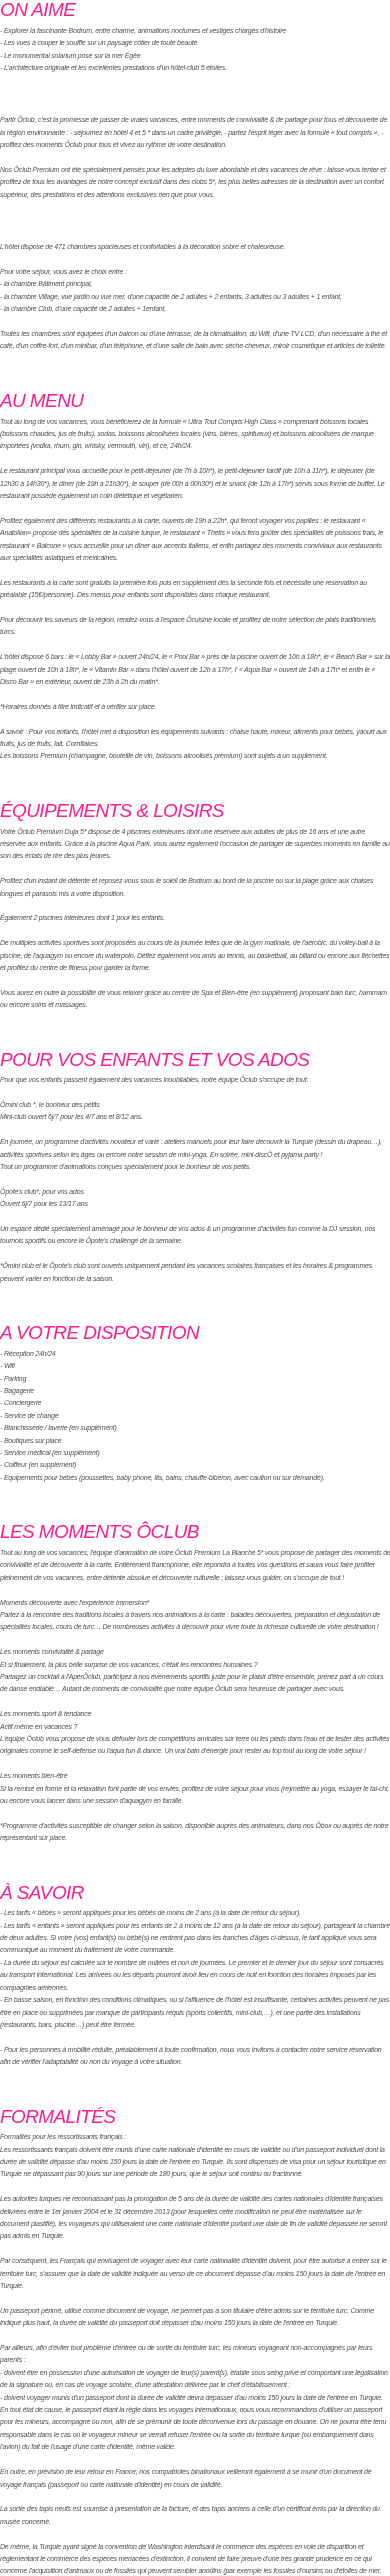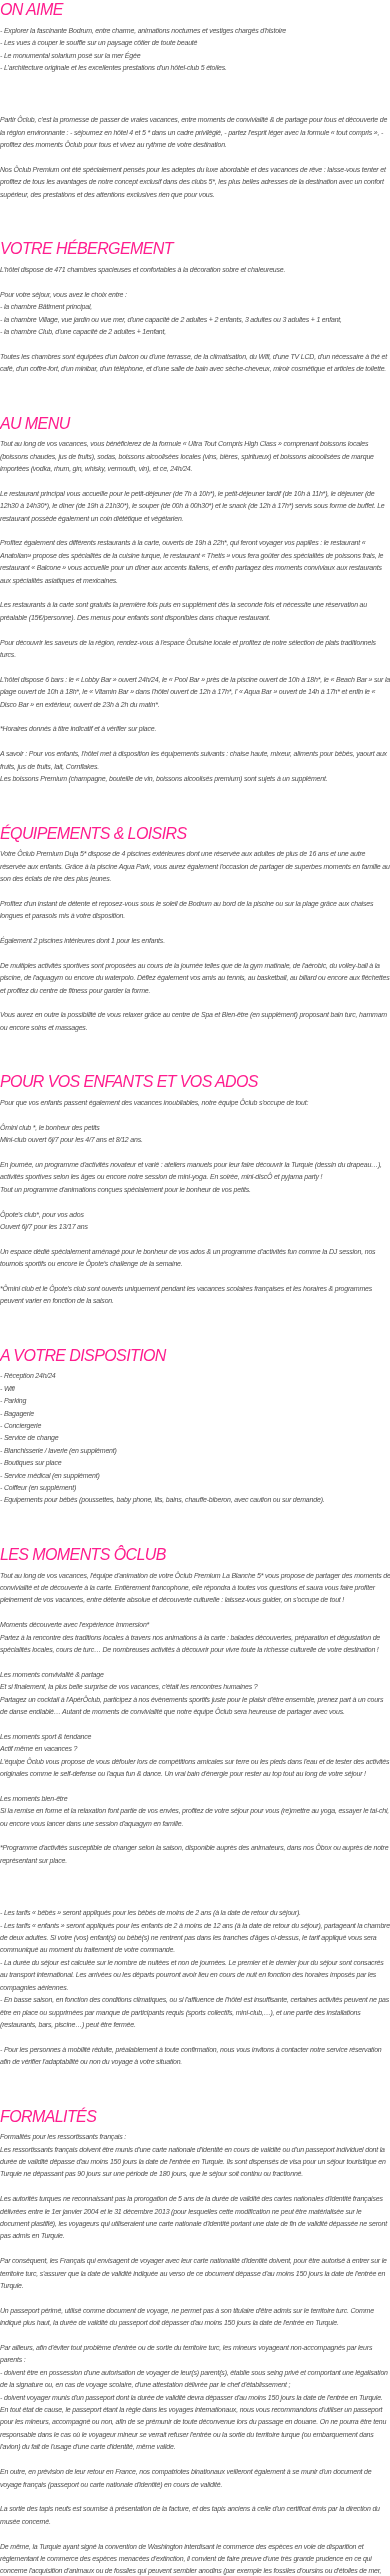--- a/index.html
+++ b/index.html
@@ -10,21 +10,21 @@
     overflow-x: hidden;
   }
   .page { width: 391px; padding: 2.1px 0 20.6px 0; }
   .section { margin-bottom: 40px; }
   .section:last-child { margin-bottom: 15.5px; }
   .section-title {
     font-family: "Liberation Sans", "DejaVu Sans", sans-serif;
     font-style: italic;
     font-weight: normal;
     color: #ff1d8e;
-    font-size: 16px;
+    font-size: 19px;
     letter-spacing: -0.6px;
     text-transform: uppercase;
     margin: 0 0 6.2px 0;
     line-height: 16.5px;
     white-space: nowrap;
   }
   .para {
     font-style: italic;
     font-size: 7px;
     line-height: 12.4px;
@@ -50,21 +50,20 @@
     </section>
     <section class="section">
       <div class="para">
         <span class="line">Partir Ôclub, c'est la promesse de passer de vraies vacances, entre moments de convivialité &amp; de partage pour tous et découverte de la région environnante : - séjournez en hôtel 4 et 5 * dans un cadre privilégié, - partez l'esprit léger avec la formule « tout compris », - profitez des moments Ôclub pour tous et vivez au rythme de votre destination.</span>
       </div>
       <div class="para">
         <span class="line">Nos Ôclub Premium ont été spécialement pensés pour les adeptes du luxe abordable et des vacances de rêve : laisse-vous tenter et profitez de tous les avantages de notre concept exclusif dans des clubs 5*, les plus belles adresses de la destination avec un confort supérieur, des prestations et des attentions exclusives rien que pour vous.</span>
       </div>
     </section>
     <section class="section">
-      <h2 class="section-title">VOTRE HÉBERGEMENT</h2>
       <div class="para">
         <span class="line">L'hôtel dispose de 471 chambres spacieuses et confortables à la décoration sobre et chaleureuse.</span>
       </div>
       <div class="para">
         <span class="line">Pour votre séjour, vous avez le choix entre :</span>
         <span class="line">- la chambre Bâtiment principal,</span>
         <span class="line">- la chambre Village, vue jardin ou vue mer, d'une capacité de 2 adultes + 2 enfants, 3 adultes ou 3 adultes + 1 enfant,</span>
         <span class="line">- la chambre Club, d'une capacité de 2 adultes + 1enfant,</span>
       </div>
       <div class="para">
@@ -178,20 +177,21 @@
       </div>
       <div class="para">
         <span class="line">Les moments bien-être</span>
         <span class="line">Si la remise en forme et la relaxation font partie de vos envies, profitez de votre séjour pour vous (re)mettre au yoga, essayer le tai-chi, ou encore vous lancer dans une session d'aquagym en famille.</span>
       </div>
       <div class="para">
         <span class="line">*Programme d'activités susceptible de changer selon la saison, disponible auprès des animateurs, dans nos Ôbox ou auprès de notre représentant sur place.</span>
       </div>
     </section>
     <section class="section">
+      <h2 class="section-title">À SAVOIR</h2>
       <div class="para">
         <span class="line">- Les tarifs « bébés » seront appliqués pour les bébés de moins de 2 ans (à la date de retour du séjour).</span>
         <span class="line">- Les tarifs « enfants » seront appliqués pour les enfants de 2 à moins de 12 ans (à la date de retour du séjour), partageant la chambre de deux adultes. Si votre (vos) enfant(s) ou bébé(s) ne rentrent pas dans les tranches d'âges ci-dessus, le tarif appliqué vous sera communiqué au moment du traitement de votre commande.</span>
         <span class="line">- La durée du séjour est calculée sur le nombre de nuitées et non de journées. Le premier et le dernier jour du séjour sont consacrés au transport international. Les arrivées ou les départs pourront avoir lieu en cours de nuit en fonction des horaires imposés par les compagnies aériennes.</span>
         <span class="line">- En basse saison, en fonction des conditions climatiques, ou si l'affluence de l'hôtel est insuffisante, certaines activités peuvent ne pas être en place ou supprimées par manque de participants requis (sports collectifs, mini-club,…), et une partie des installations (restaurants, bars, piscine…) peut être fermée.</span>
       </div>
       <div class="para">
         <span class="line">- Pour les personnes à mobilité réduite, préalablement à toute confirmation, nous vous invitons à contacter notre service réservation afin de vérifier l'adaptabilité ou non du voyage à votre situation.</span>
       </div>
     </section>

